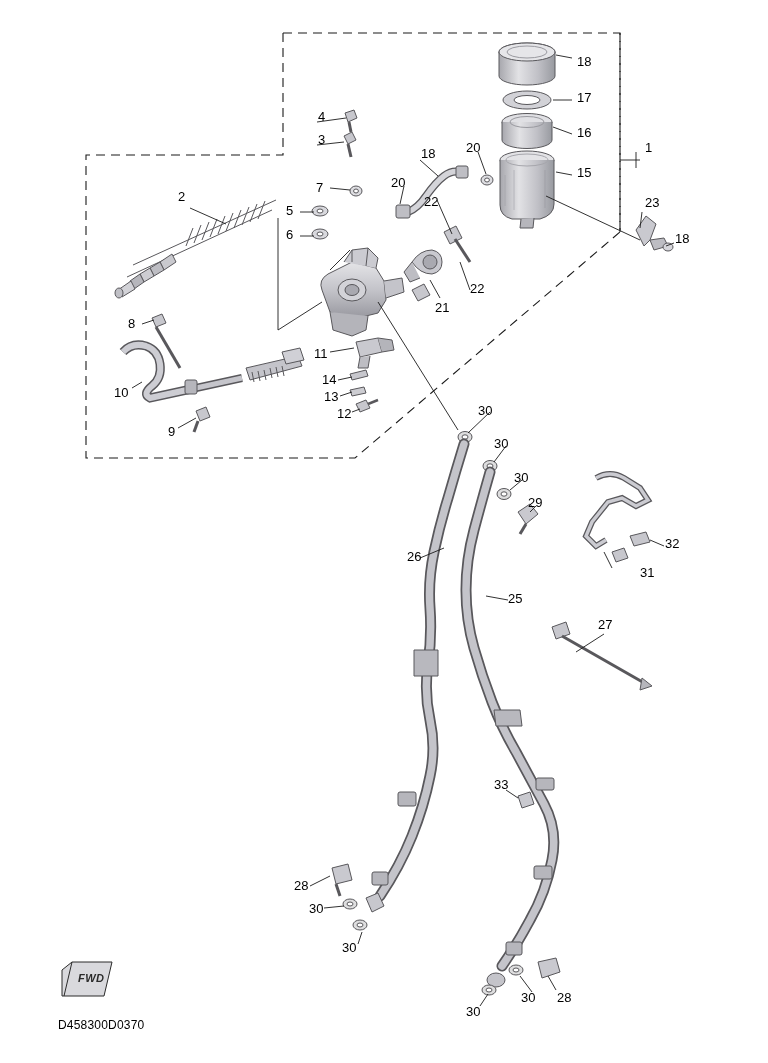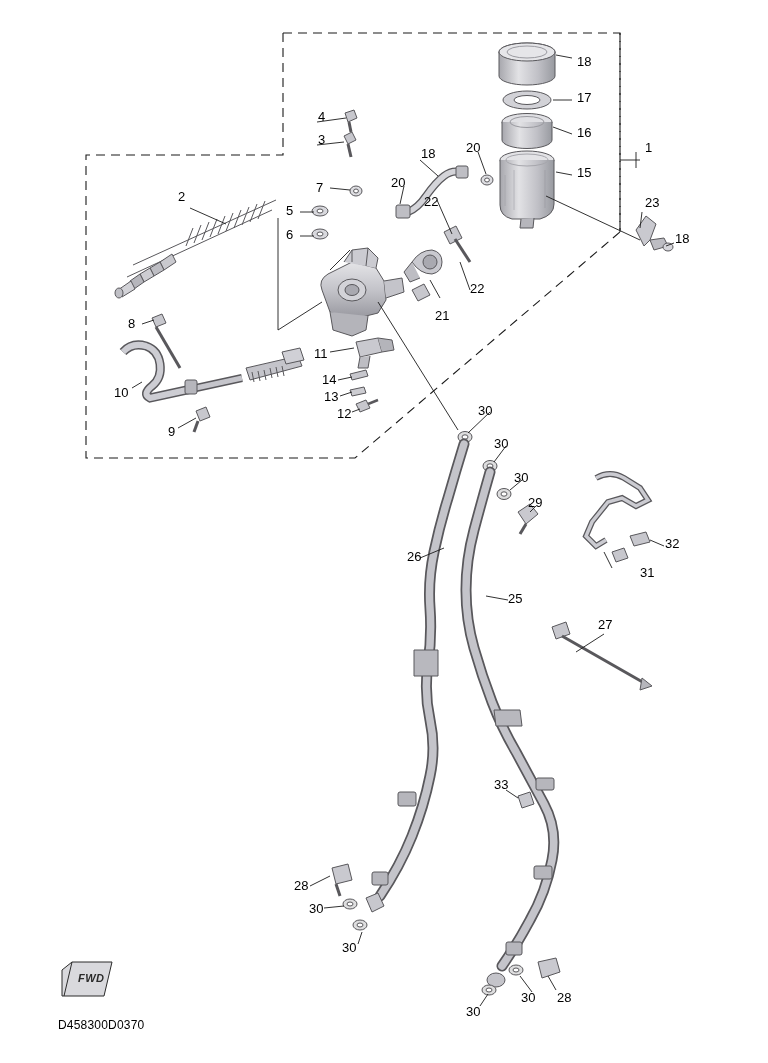--- a/index.html
+++ b/index.html
@@ -413,21 +413,21 @@
   <div class="callout-label" style="left:337px; top:407px;">12</div>
   <div class="callout-label" style="left:324px; top:390px;">13</div>
   <div class="callout-label" style="left:322px; top:373px;">14</div>
   <div class="callout-label" style="left:577px; top:166px;">15</div>
   <div class="callout-label" style="left:577px; top:126px;">16</div>
   <div class="callout-label" style="left:577px; top:91px;">17</div>
   <div class="callout-label" style="left:577px; top:55px;text-align:right;">18</div>
   <div class="callout-label" style="left:421px; top:147px;">18</div>
   <div class="callout-label" style="left:391px; top:176px;">20</div>
   <div class="callout-label" style="left:466px; top:141px;">20</div>
-  <div class="callout-label" style="left:435px; top:309px;">21</div>
+  <div class="callout-label" style="left:435px; top:301px;">21</div>
   <div class="callout-label" style="left:424px; top:195px;">22</div>
   <div class="callout-label" style="left:470px; top:282px;">22</div>
   <div class="callout-label" style="left:645px; top:196px;">23</div>
   <div class="callout-label" style="left:675px; top:232px;">18</div>
   <div class="callout-label" style="left:508px; top:592px;">25</div>
   <div class="callout-label" style="left:407px; top:550px;">26</div>
   <div class="callout-label" style="left:598px; top:618px;">27</div>
   <div class="callout-label" style="left:294px; top:879px;">28</div>
   <div class="callout-label" style="left:557px; top:991px;">28</div>
   <div class="callout-label" style="left:528px; top:496px;">29</div>

